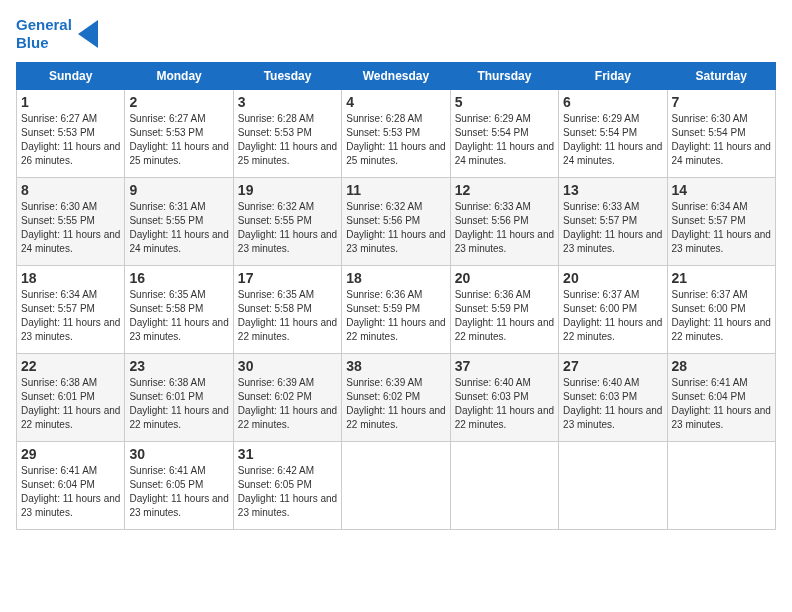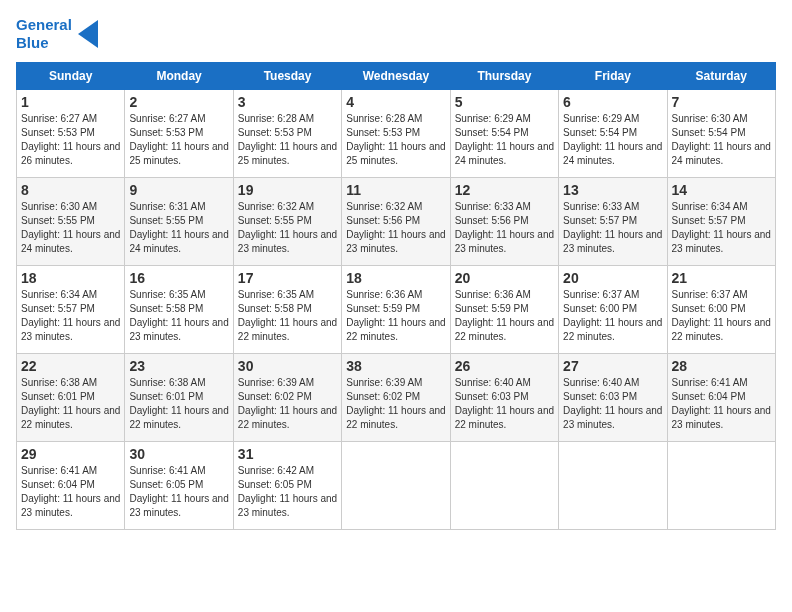--- a/index.html
+++ b/index.html
@@ -207,21 +207,21 @@
         </td>
         <td>
           <span class="day-num">30</span>
           <span class="day-info">Sunrise: 6:39 AM<br>Sunset: 6:02 PM<br>Daylight: 11 hours and 22 minutes.</span>
         </td>
         <td>
           <span class="day-num">38</span>
           <span class="day-info">Sunrise: 6:39 AM<br>Sunset: 6:02 PM<br>Daylight: 11 hours and 22 minutes.</span>
         </td>
         <td>
-          <span class="day-num">26</span>
+          <span class="day-num">37</span>
           <span class="day-info">Sunrise: 6:40 AM<br>Sunset: 6:03 PM<br>Daylight: 11 hours and 22 minutes.</span>
         </td>
         <td>
           <span class="day-num">27</span>
           <span class="day-info">Sunrise: 6:40 AM<br>Sunset: 6:03 PM<br>Daylight: 11 hours and 23 minutes.</span>
         </td>
         <td>
           <span class="day-num">28</span>
           <span class="day-info">Sunrise: 6:41 AM<br>Sunset: 6:04 PM<br>Daylight: 11 hours and 23 minutes.</span>
         </td>

